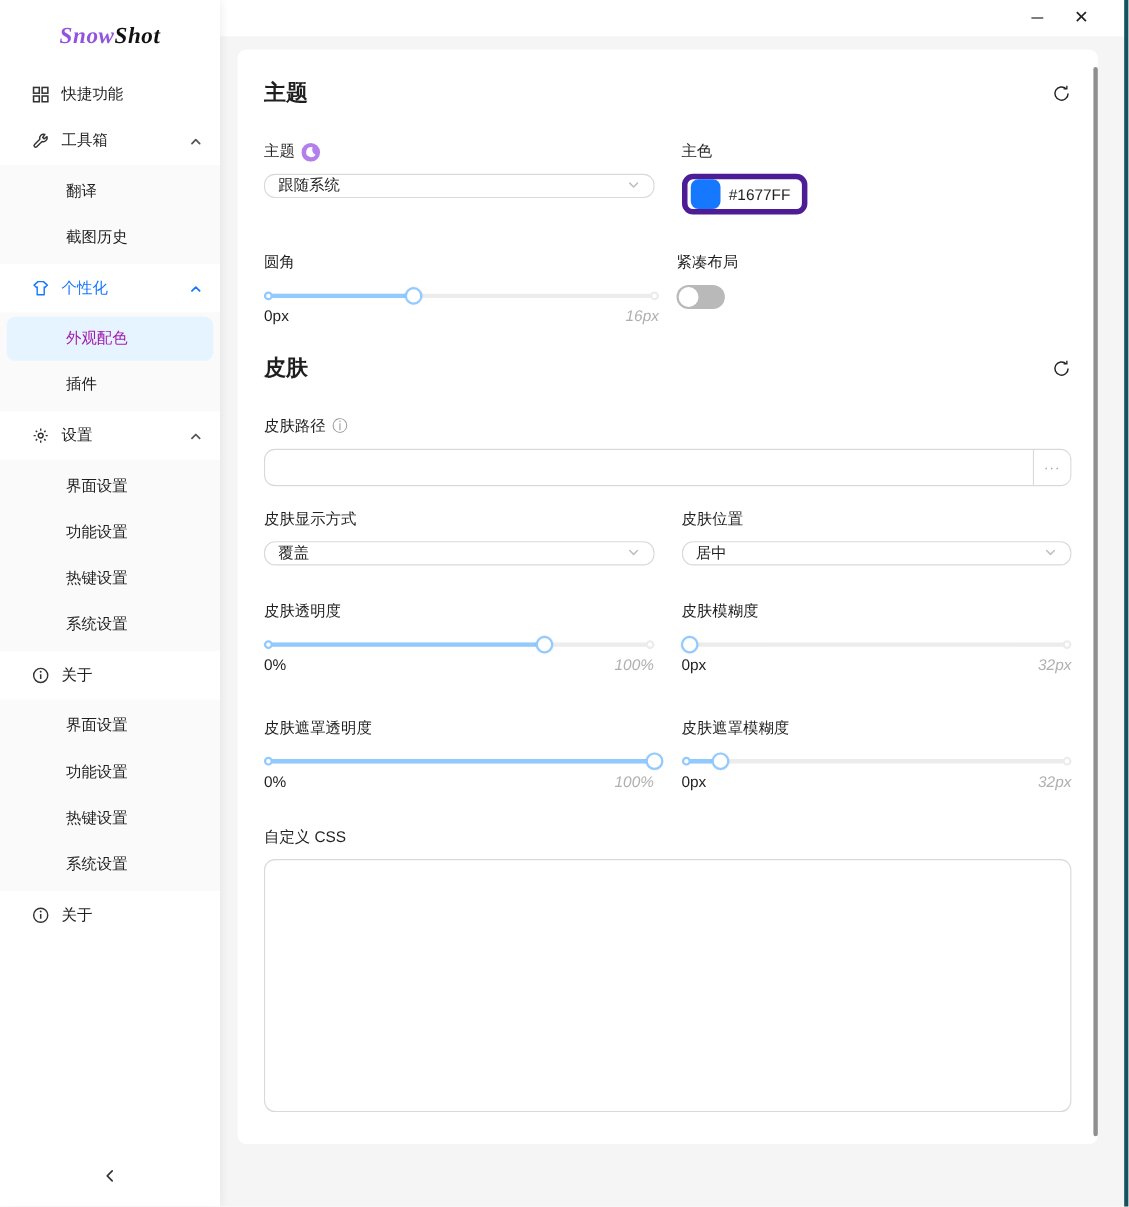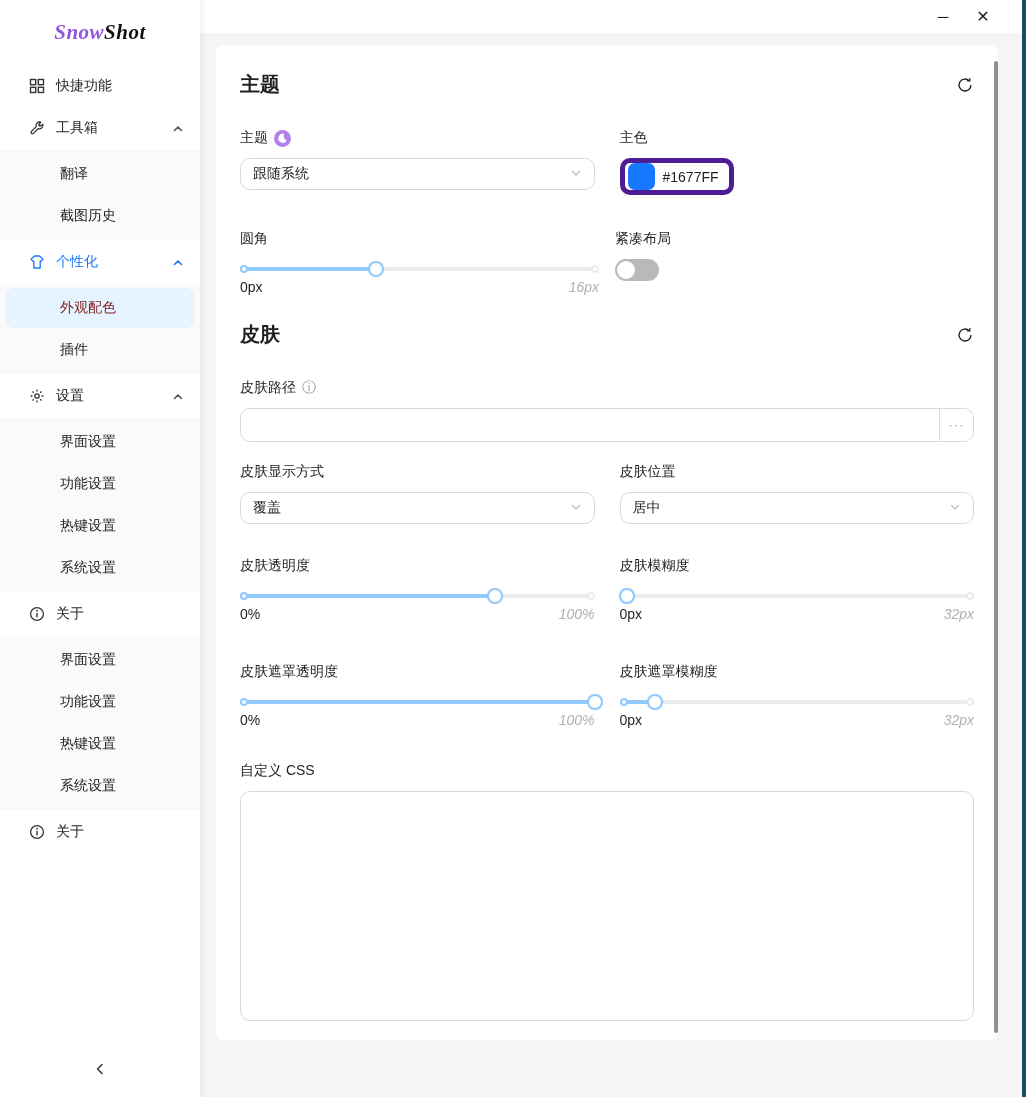--- a/index.html
+++ b/index.html
@@ -17,38 +17,38 @@
   .sidebar { position:absolute; left:0; top:0; width:200px; height:1097px; background:#fff; box-shadow:2px 0 8px rgba(0,0,0,.07); z-index:5; }
   .logo { height:64px; display:flex; align-items:center; justify-content:center; font-size:21px; font-weight:bold; font-style:italic; letter-spacing:.5px;font-family:Liberation Serif, serif; }
   .logo .p1 { color:#9254de; }
   .logo .p2 { color:#111; }
   .mi { height:40px; margin:2px 0; display:flex; align-items:center; padding:0 16px 0 28px; font-size:14px; cursor:pointer; position:relative; }
   .mi .ic { width:17px; height:17px; margin-right:11px; display:inline-flex; align-items:center; justify-content:center; flex:none; font-size:16px; line-height:1; color:#333; }
   .mi .lbl { flex:1; white-space:nowrap; }
   .mi .chev { width:12px; height:12px; flex:none; }
   .subgroup { background:#fafafa; padding:2px 0; }
   .mi.sub { padding-left:60px; }
-  .mi.sel { background:#e6f4ff; border-radius:8px; margin:2px 6px; padding-left:54px; color:#7f1d1d; }
+  .mi.sel { background:#e6f4ff; border-radius:8px; margin:2px 6px; padding-left:54px; color:#a21caf; }
   .mi.accent, .mi.accent .ic { color:#1677ff; }
   .collapse { position:absolute; bottom:8px; left:0; width:200px; height:40px; display:flex; align-items:center; justify-content:center; cursor:pointer; color:#333; }
 
   
   .card { position:absolute; left:216px; top:45px; width:782px; height:995px; background:#fff; border-radius:8px; padding:26px 24px 24px 24px; overflow:hidden; }
   .scroll-thumb { position:absolute; left:994px; top:61px; width:4px; height:972px; background:#8f8f8f; border-radius:2px; z-index:6; }
 
   .sec-head { display:flex; align-items:center; justify-content:space-between; margin-bottom:30px; }
   .sec-title { font-size:20px; font-weight:bold; color:rgba(0,0,0,.88); }
   .reset-btn { width:18px; height:18px; cursor:pointer; display:flex; align-items:center; justify-content:center; background:none; border:none; padding:0; }
 
   .row2 { display:grid; grid-template-columns:1fr 1fr; column-gap:25px; }
   .field-label { font-size:14px; color:rgba(0,0,0,.88); margin-bottom:10px; display:flex; align-items:center; gap:6px; height:20px; }
   .mb-row { margin-bottom:34px; }
   .mb-row-lg { margin-bottom:40px; }
 
-  .select { height:32px; border:1px solid #d9d9d9; border-radius:10px; background:#fff; display:flex; align-items:center; padding:0 12px; font-size:14px; cursor:pointer; justify-content:space-between; }
+  .select { height:22px; border:1px solid #d9d9d9; border-radius:10px; background:#fff; display:flex; align-items:center; padding:0 12px; font-size:14px; cursor:pointer; justify-content:space-between; }
   .select .chev-d { color:#bfbfbf; flex:none; }
 
   .color-picker { display:inline-flex; height:37px; border:5px solid #4c1d95; border-radius:10px; align-items:center; padding:0 10px 0 3px; gap:8px; cursor:pointer; }
   .swatch { width:27px; height:27px; border-radius:7px; }
   .color-hex { font-size:14px; }
 
   
   .slider { position:relative; height:20px; margin-top:6px; cursor:pointer; }
   .rail { position:absolute; left:0; right:0; top:8px; height:4px; background:#ececec; border-radius:2px; }
   .track { position:absolute; left:0; top:8px; height:4px; background:#91caff; border-radius:2px; }

